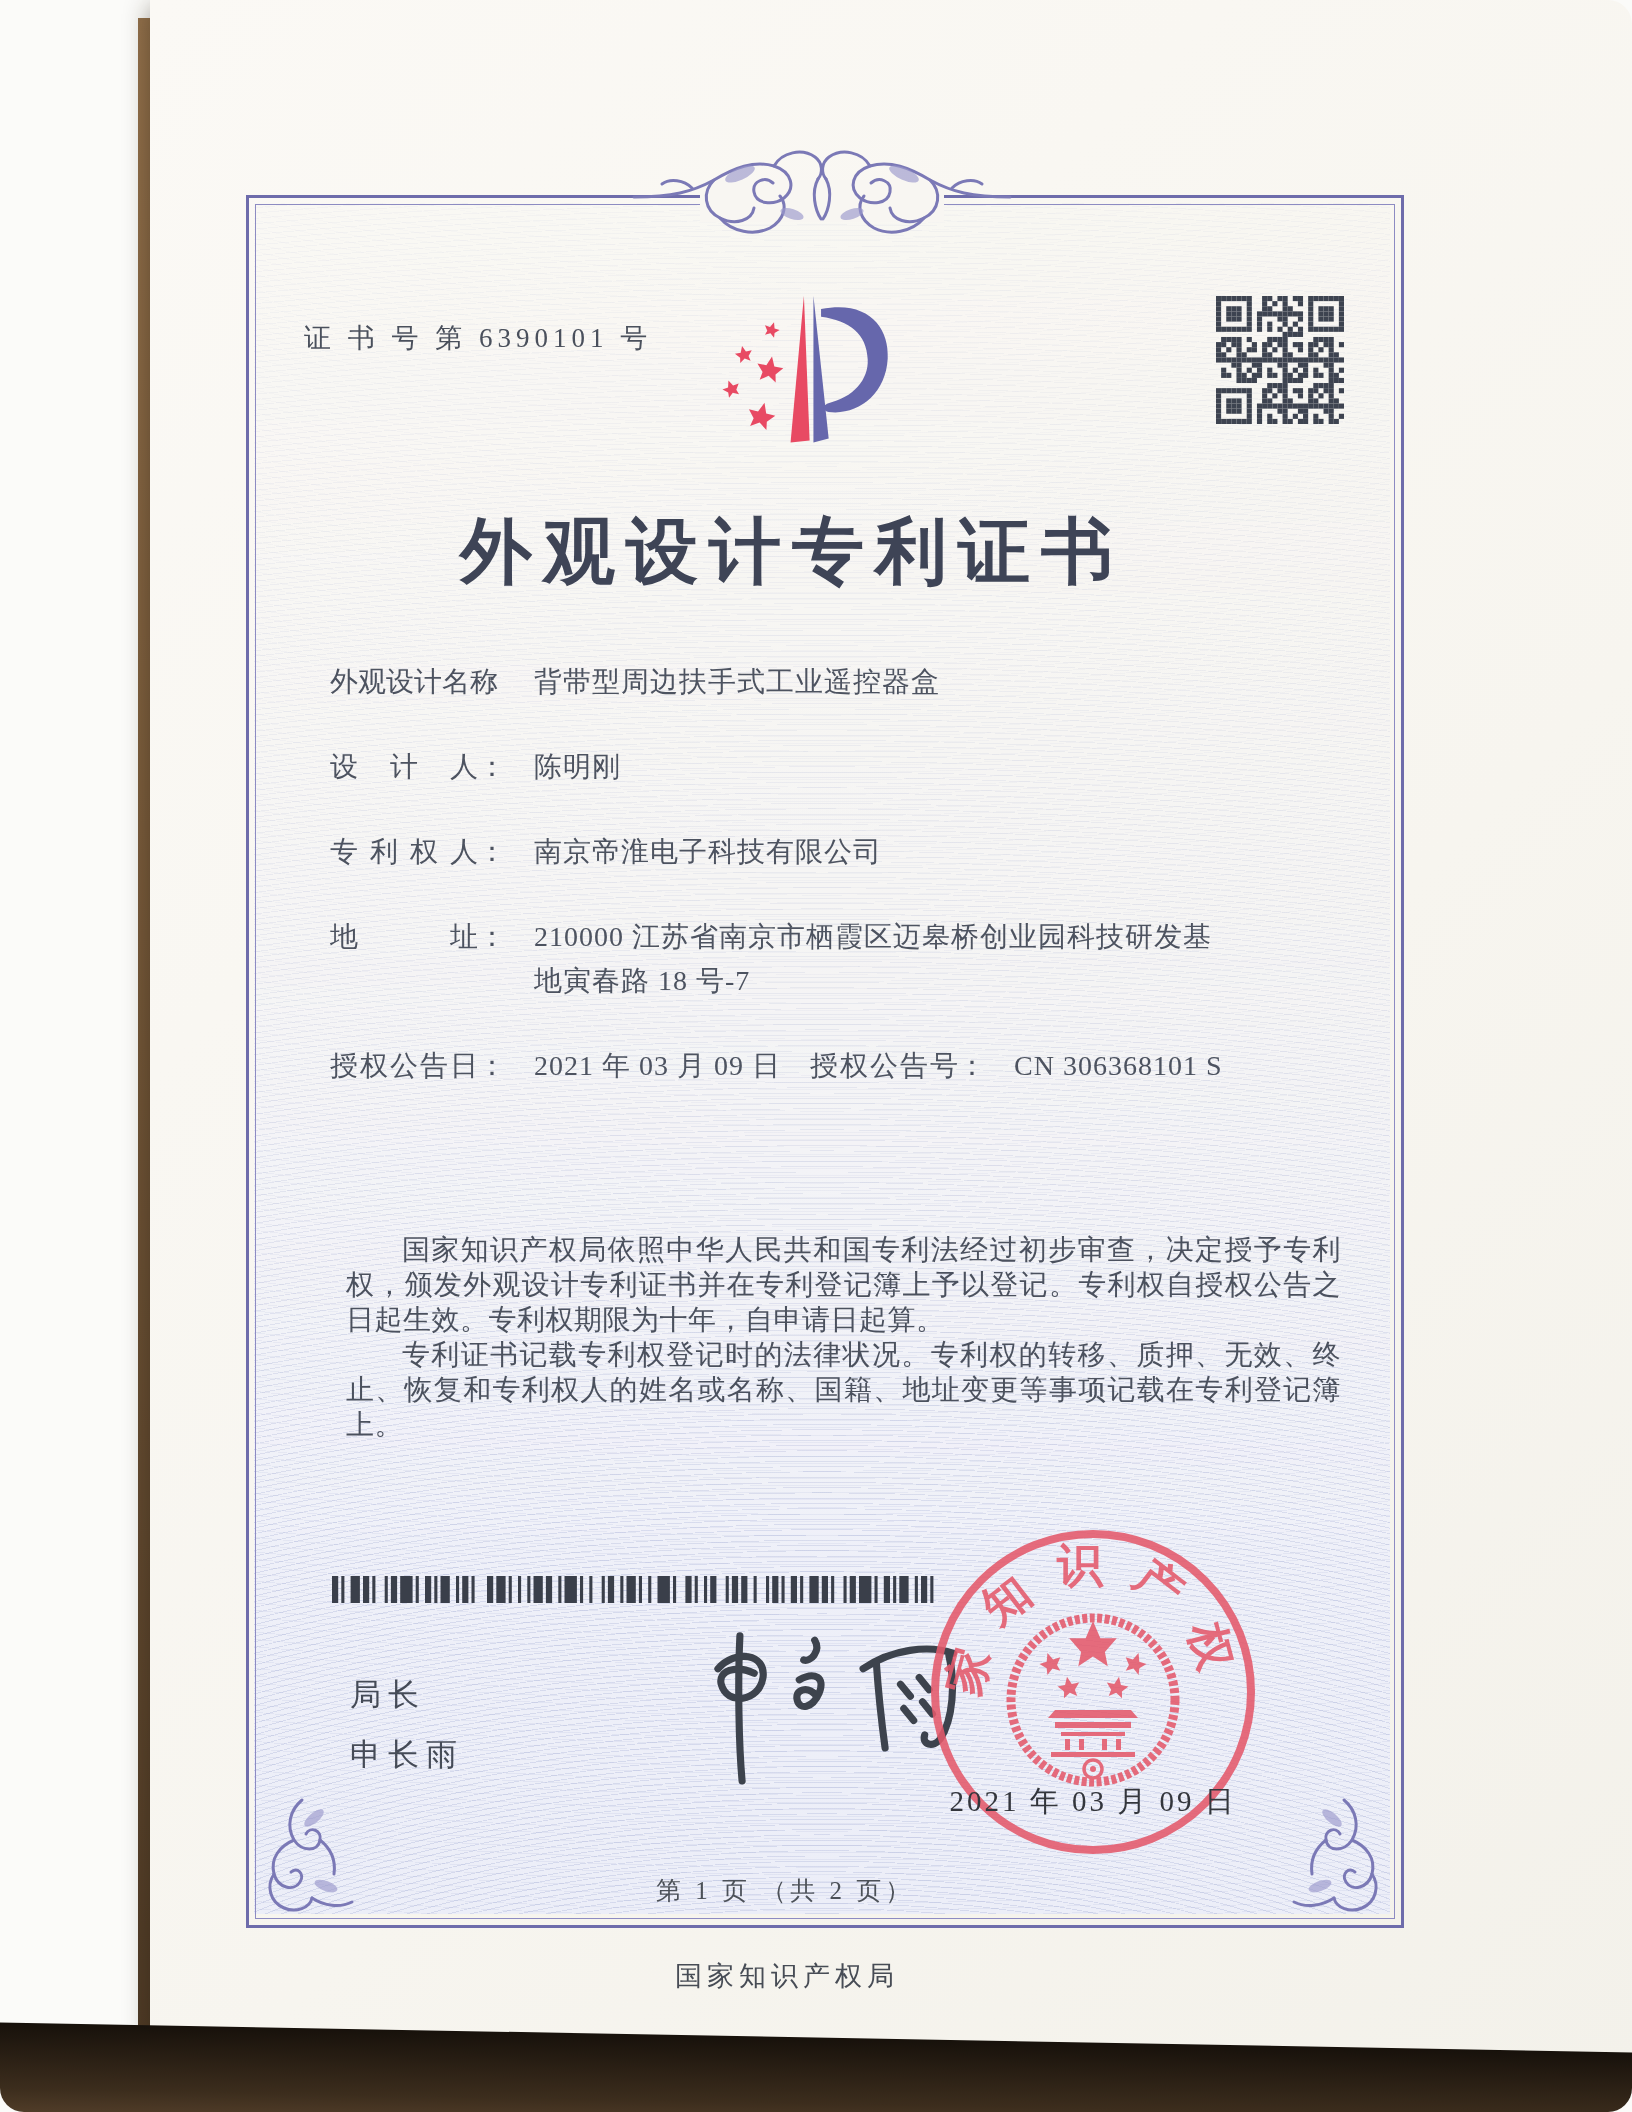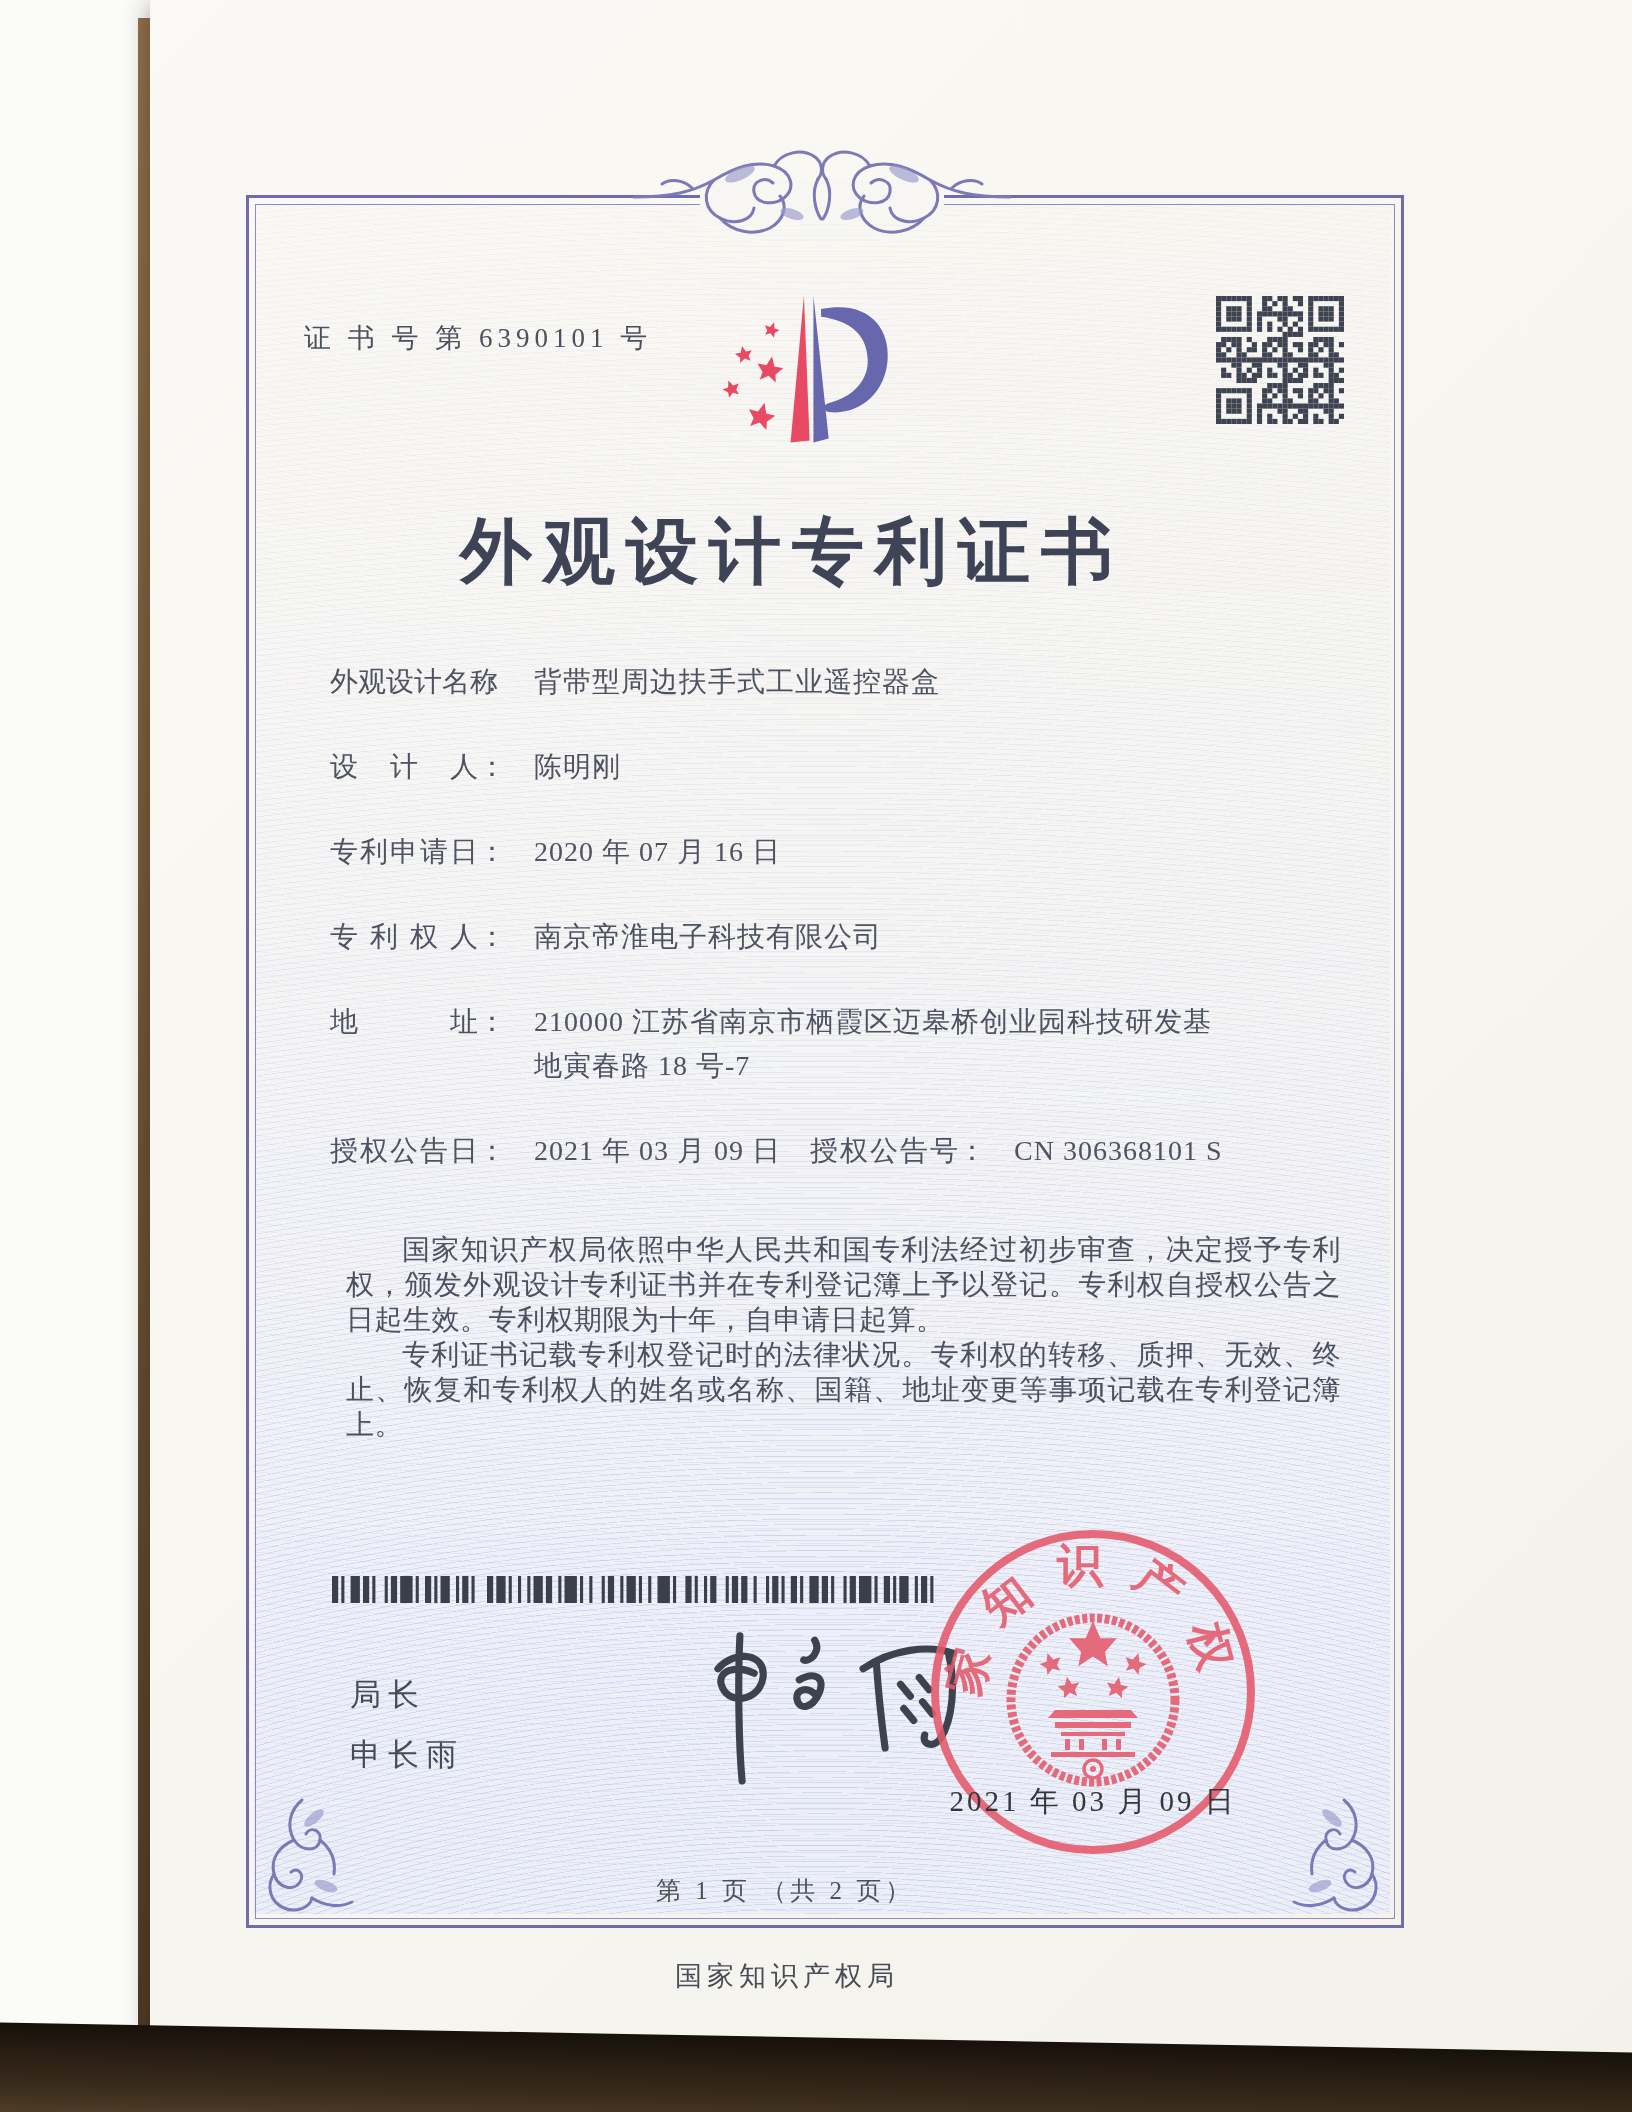--- a/index.html
+++ b/index.html
@@ -1,17 +1,17 @@
 <!DOCTYPE html>
 <html><head>
 <meta charset="utf-8">
 <style>
   html,body{margin:0;padding:0;background:#fbfbf9;width:1632px;height:2112px;overflow:hidden;
     font-family:"Liberation Serif","DejaVu Serif",serif;}
-  .photo{position:relative;width:1632px;height:2112px;overflow:hidden;}
+  .photo{position:relative;width:1632px;height:2112px;overflow:hidden;border-radius:24px;}
 
   
   .edge-left{position:absolute;left:138px;top:18px;width:16px;height:2020px;
     background:linear-gradient(180deg,#93714c 0%,#7a5c3c 40%,#4e3a26 100%);}
   .edge-bottom{position:absolute;left:-30px;top:2022px;width:1740px;height:120px;
     background:linear-gradient(180deg,#17110b 0%,#3c2d1d 55%,#6b5138 100%);
     transform:rotate(1.05deg);transform-origin:left center;}
 
   
   .paper{position:absolute;left:150px;top:0;width:1500px;height:2075px;
@@ -498,23 +498,20 @@
     <div class="title">外观设计专利证书</div>
 
     <div class="fields">
       <div class="row">
         <span class="lab">外观设计名称</span><span class="colon">：</span><span class="val">背带型周边扶手式工业遥控器盒</span>
       </div>
       <div class="row">
         <span class="lab">设计人</span><span class="colon">：</span><span class="val">陈明刚</span>
       </div>
       <div class="row">
-        <span class="lab">专利申请日</span><span class="colon">：</span><span class="val">2020 年 07 月 16 日</span>
-      </div>
-      <div class="row">
         <span class="lab">专利权人</span><span class="colon">：</span><span class="val">南京帝淮电子科技有限公司</span>
       </div>
       <div class="row address">
         <span class="lab">地址</span><span class="colon">：</span><span class="val val-wide">210000 江苏省南京市栖霞区迈皋桥创业园科技研发基地寅春路 18 号-7</span>
       </div>
       <div class="row">
         <span class="lab">授权公告日</span><span class="colon">：</span><span class="val">2021 年 03 月 09 日</span>
         <span class="pair2">
           <span class="lab">授权公告号</span><span class="colon">：</span><span class="val">CN 306368101 S</span>
         </span>

